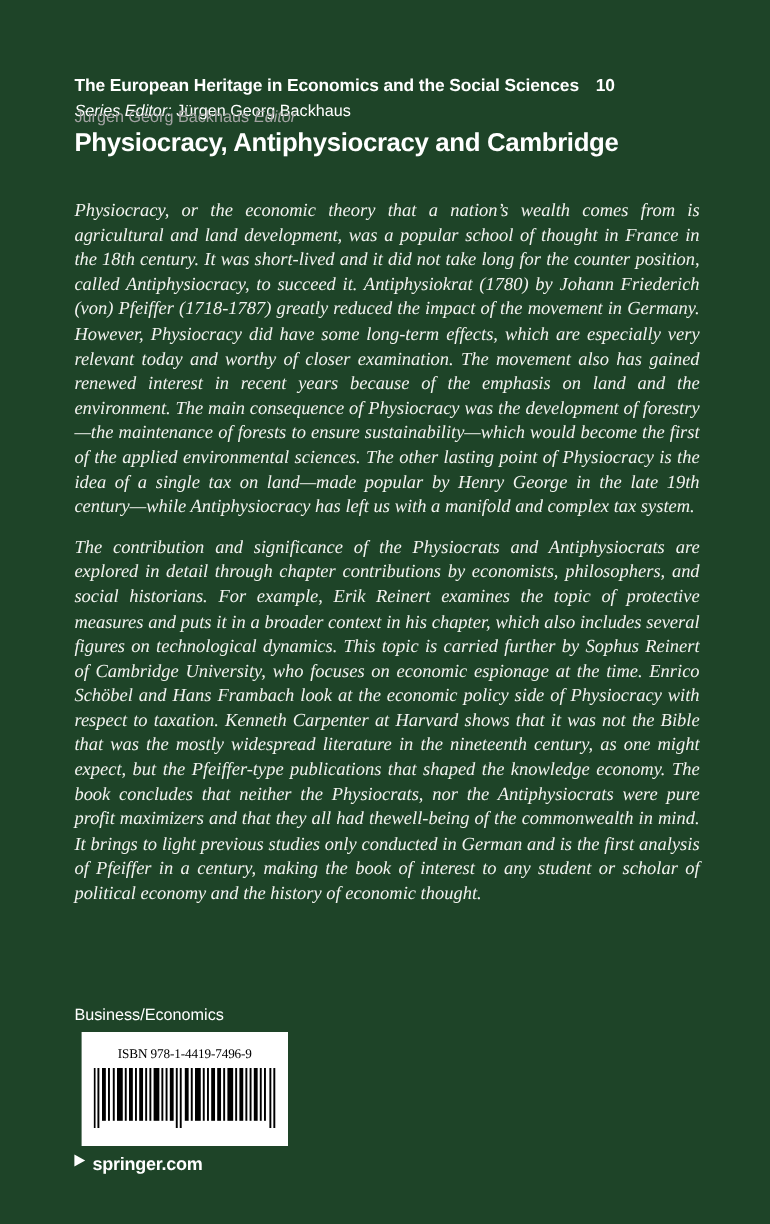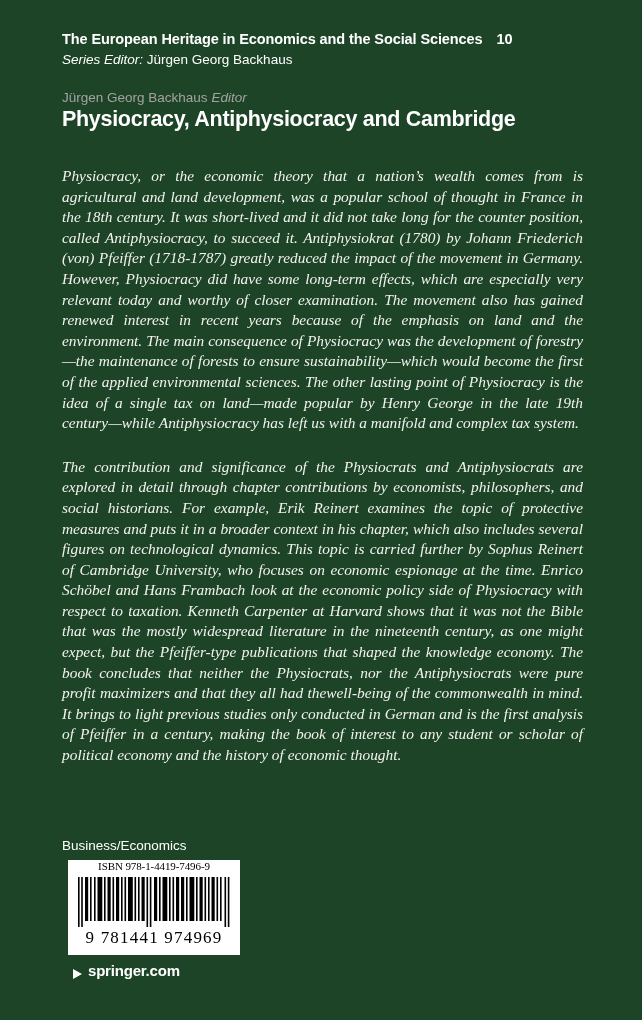--- a/index.html
+++ b/index.html
@@ -30,20 +30,21 @@
     width: 520px;
   }
 
   .series-title-row {
     font-size: 14.5px;
     font-weight: bold;
     color: #ffffff;
     letter-spacing: -0.1px;
     white-space: nowrap;
     line-height: 1.25;
+    margin-top: 33px;
   }
 
   .series-number {
     display: inline-block;
     margin-left: 14px;
     font-weight: bold;
   }
 
   .series-editor-row {
     margin-top: 4px;
@@ -96,21 +97,21 @@
     font-family: "Liberation Serif", serif;
     font-size: 15.4px;
     line-height: 20.6px;
     color: #f2f3ef;
     text-align: justify;
     text-justify: inter-word;
     font-style: italic;
   }
 
   .blurb p + p {
-    margin-top: 23px;
+    margin-top: 13px;
   }
 
   
   .category-label {
     position: absolute;
     left: 62px;
     top: 838px;
     font-size: 13.5px;
     font-weight: normal;
     color: #ffffff;
@@ -121,21 +122,21 @@
     position: absolute;
     left: 68px;
     top: 860px;
     width: 172px;
     height: 95px;
     background: #ffffff;
     display: flex;
     flex-direction: column;
     align-items: center;
     justify-content: flex-start;
-    padding-top: 0;
+    padding-top: 13px;
   }
 
   .isbn-text {
     font-family: "Liberation Serif", serif;
     font-size: 11px;
     color: #000000;
     white-space: nowrap;
     letter-spacing: -0.1px;
   }
 
@@ -150,24 +151,24 @@
     margin-top: 1px;
     font-family: "Liberation Serif", serif;
     font-size: 17px;
     color: #000000;
     letter-spacing: 1.2px;
     white-space: nowrap;
   }
 
   .springer-logo {
     position: absolute;
-    left: 73px;
+    left: 62px;
     top: 962px;
     display: flex;
-    align-items: flex-end;
+    align-items: flex-start;
     gap: 6px;
     white-space: nowrap;
   }
 
   .springer-triangle {
     width: 0;
     height: 0;
     border-top: 5.5px solid transparent;
     border-bottom: 5.5px solid transparent;
     border-left: 9px solid #ffffff;
@@ -243,21 +244,20 @@
         <rect x="121.5" y="0" width="3.2" height="44"></rect>
         <rect x="126.5" y="0" width="1.6" height="44"></rect>
         <rect x="130" y="0" width="1.6" height="44"></rect>
         <rect x="133.5" y="0" width="3.2" height="44"></rect>
         <rect x="138.5" y="0" width="1.6" height="44"></rect>
         <rect x="142" y="0" width="1.6" height="44"></rect>
         <rect x="146.5" y="0" width="1.6" height="50"></rect>
         <rect x="149.8" y="0" width="1.6" height="50"></rect>
       </g>
     </svg>
-    <div class="barcode-digits">9 781441 974969</div>
   </div>
 
   <div class="springer-logo">
     <span class="springer-triangle"></span>
     <span class="springer-wordmark">springer.com</span>
   </div>
 
 </div>
 
 </body></html>

